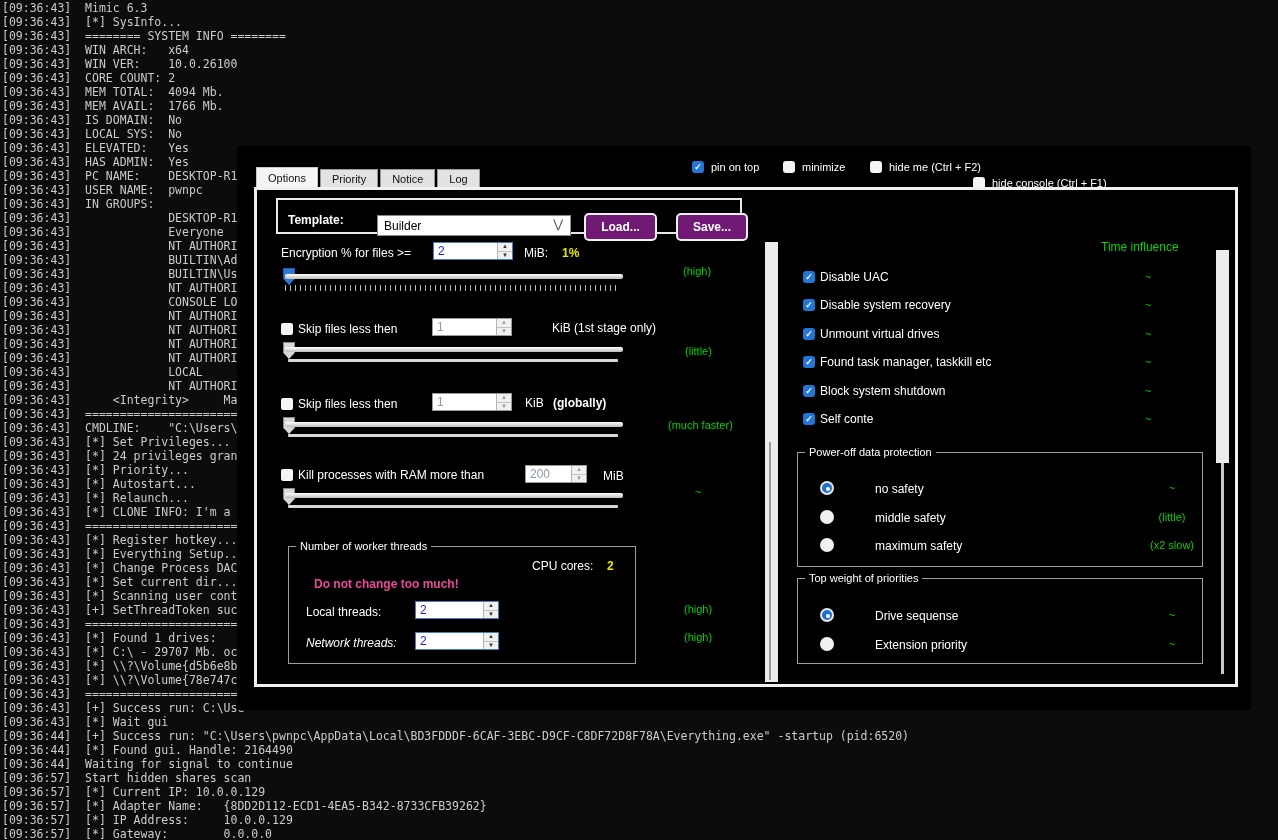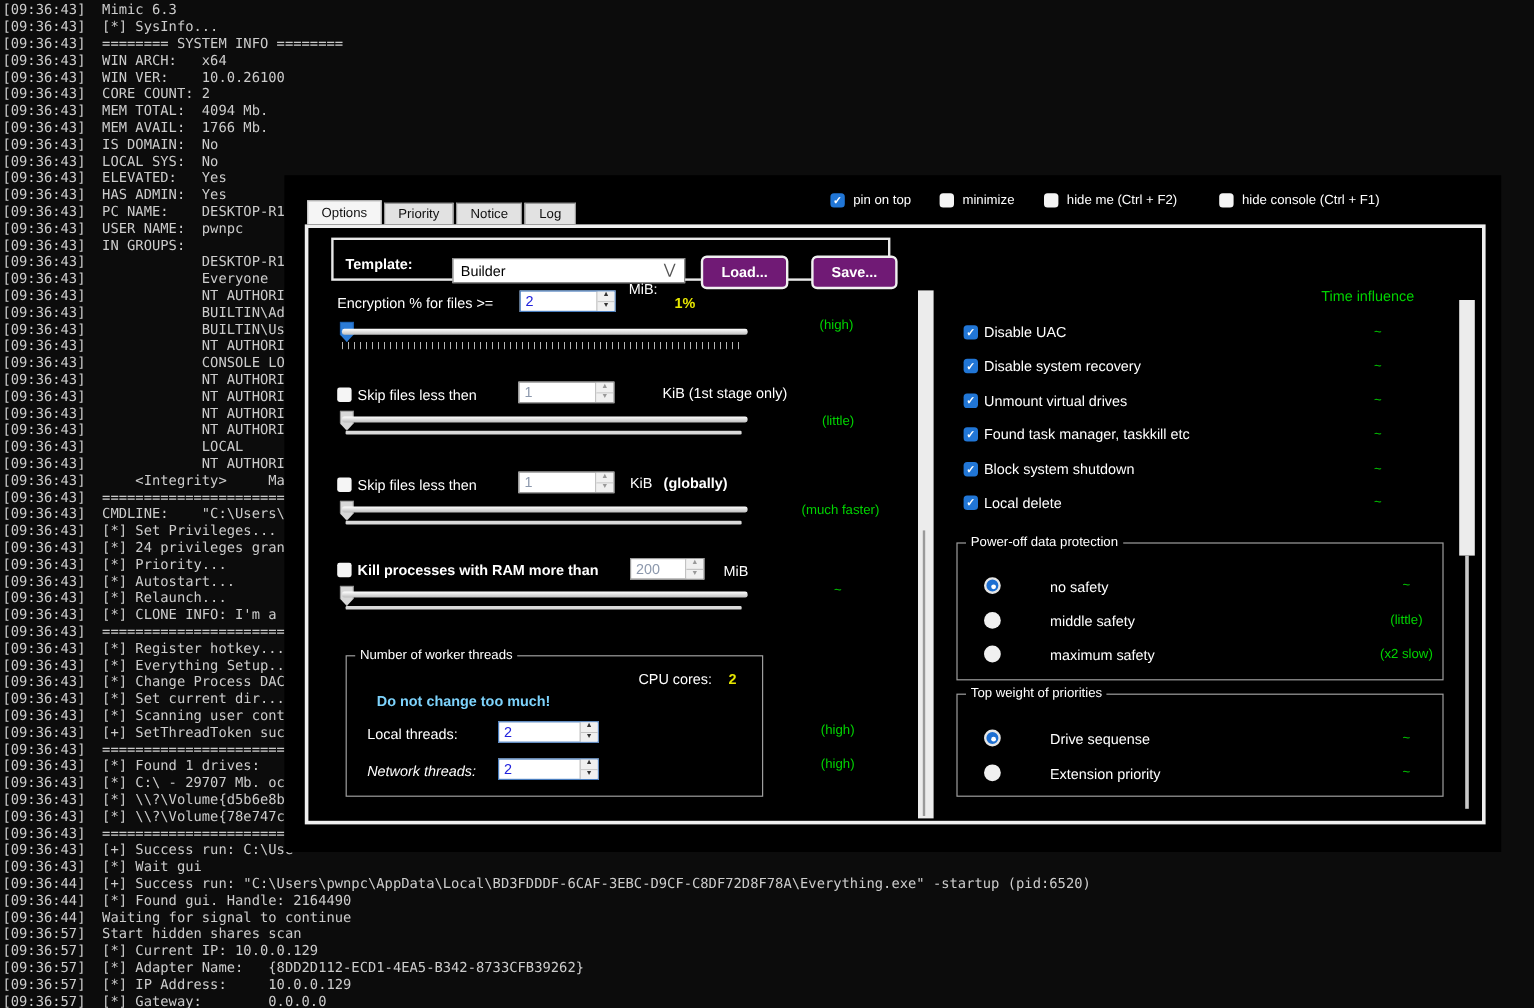--- a/index.html
+++ b/index.html
@@ -27,21 +27,21 @@
     padding:3px 11px 0 11px;border:1px solid #9a9a9a;border-bottom:none;text-align:right;}
   .tab.active{background:#f5f5f5;height:20px;padding-top:4px;border-color:#c8c8c8;}
 
   
   #client{position:absolute;left:17px;top:41px;width:984px;height:500px;background:#000;border:3px solid #f0f0f0;}
 
   .lbl{position:absolute;font:12px "Liberation Sans",sans-serif;color:#fff;white-space:nowrap;}
   .b{font-weight:bold;}
   .note{position:absolute;font:11px "Liberation Sans",sans-serif;color:#00d300;white-space:nowrap;}
   .yellow{color:#e6e600;font-weight:bold;}
-  .red{color:#7dd3fc;font-weight:bold;}
+  .red{color:#ec4899;font-weight:bold;}
 
   
   .gbox{position:absolute;border:1px solid #9e9e9e;}
   .gbox-label{position:absolute;top:-7px;left:7px;background:#000;padding:0 4px;
     font:11px "Liberation Sans",sans-serif;color:#fff;white-space:nowrap;}
 
   
   #template-box{left:19px;top:8px;width:466px;height:36px;border:2px solid #e8e8e8;}
   .dd{position:absolute;left:99px;top:15px;width:194px;height:21px;background:#fff;border:1px solid #8a8a8a;
     display:flex;align-items:center;font:12px "Liberation Sans",sans-serif;color:#000;padding-left:6px;}
@@ -167,21 +167,21 @@
     <span class="tcb-label">pin on top</span>
   </div>
       <div class="tcb" style="left: 546px;">
     <span class="chk un"></span>
     <span class="tcb-label">minimize</span>
   </div>
       <div class="tcb" style="left: 633px;">
     <span class="chk un"></span>
     <span class="tcb-label">hide me (Ctrl + F2)</span>
   </div>
-      <div class="tcb" style="left: 779px;">
+      <div class="tcb" style="left: 736px; margin-top: 16px;">
     <span class="chk un"></span>
     <span class="tcb-label">hide console (Ctrl + F1)</span>
   </div>
     </div>
 
   <div id="tabstrip">
       <div class="tab active">Options</div>
       <div class="tab">Priority</div>
       <div class="tab">Notice</div>
       <div class="tab">Log</div>
@@ -200,21 +200,21 @@
     </div>
 
     <span class="lbl" style="left:24px;top:56px;">Encryption % for files &gt;=</span>
     <div class="spin foc" style="left:176px;top:52px;width:80px;">
       <div class="val">2</div>
       <div class="btns">
           <div class="sb">▲</div>
           <div class="sb">▼</div>
         </div>
     </div>
-    <span class="lbl" style="left:267px;top:44px;">MiB:</span>
+    <span class="lbl" style="left:267px;top:56px;">MiB:</span>
     <span class="lbl yellow" style="left:305px;top:56px;">1%</span>
     <span class="note" style="left:426px;top:75px;">(high)</span>
     <div class="thumb blue" style="left:26px;top:78px;"></div>
     <div class="track" style="left:28px;top:84px;width:338px;"></div>
     <div class="ticks" style="left:28px;top:95px;width:334px;"></div>
 
     <span class="ocb" style="position:absolute;left:24px;top:133px;"></span>
     <span class="lbl" style="left:41px;top:132px;">Skip files less then</span>
     <div class="spin dis" style="left:175px;top:128px;width:80px;">
       <div class="val">1</div>
@@ -239,21 +239,21 @@
         </div>
     </div>
     <span class="lbl" style="left:268px;top:206px;">KiB</span>
     <span class="lbl b" style="left:296px;top:206px;">(globally)</span>
     <div class="thumb" style="left:26px;top:227px;"></div>
     <div class="track" style="left:28px;top:232px;width:338px;"></div>
     <div class="track2" style="left:31px;top:244px;width:330px;"></div>
     <span class="note" style="left:411px;top:229px;">(much faster)</span>
 
     <span class="ocb" style="position:absolute;left:24px;top:279px;"></span>
-    <span class="lbl" style="left:41px;top:278px;font-weight:bold;">Kill processes with RAM more than</span>
+    <span class="lbl" style="left:41px;top:278px;">Kill processes with RAM more than</span>
     <div class="spin dis" style="left:268px;top:275px;width:62px;">
       <div class="val">200</div>
       <div class="btns">
           <div class="sb">▲</div>
           <div class="sb">▼</div>
         </div>
     </div>
     <span class="lbl" style="left:346px;top:279px;">MiB</span>
     <div class="thumb" style="left:26px;top:298px;"></div>
     <div class="track" style="left:28px;top:303px;width:338px;"></div>
@@ -323,21 +323,21 @@
     <span class="ocb on">
             <span class="chk-mark">✓</span>
           </span>
     <span class="o-label">Block system shutdown</span>
     <span class="o-note">~</span>
   </div>
         <div class="opt-row" style="top: 222px;">
     <span class="ocb on">
             <span class="chk-mark">✓</span>
           </span>
-    <span class="o-label">Local delete</span>
+    <span class="o-label">Self conte</span>
     <span class="o-note">~</span>
   </div>
       </div>
 
     <div class="gbox" id="poweroff-box" style="left:540px;top:262px;width:406px;height:115px;">
       <span class="gbox-label">Power-off data protection</span>
     <div class="radio-row" style="top: 28px;">
     <span class="radio sel">
             <span class="radio-dot"></span>
           </span>

